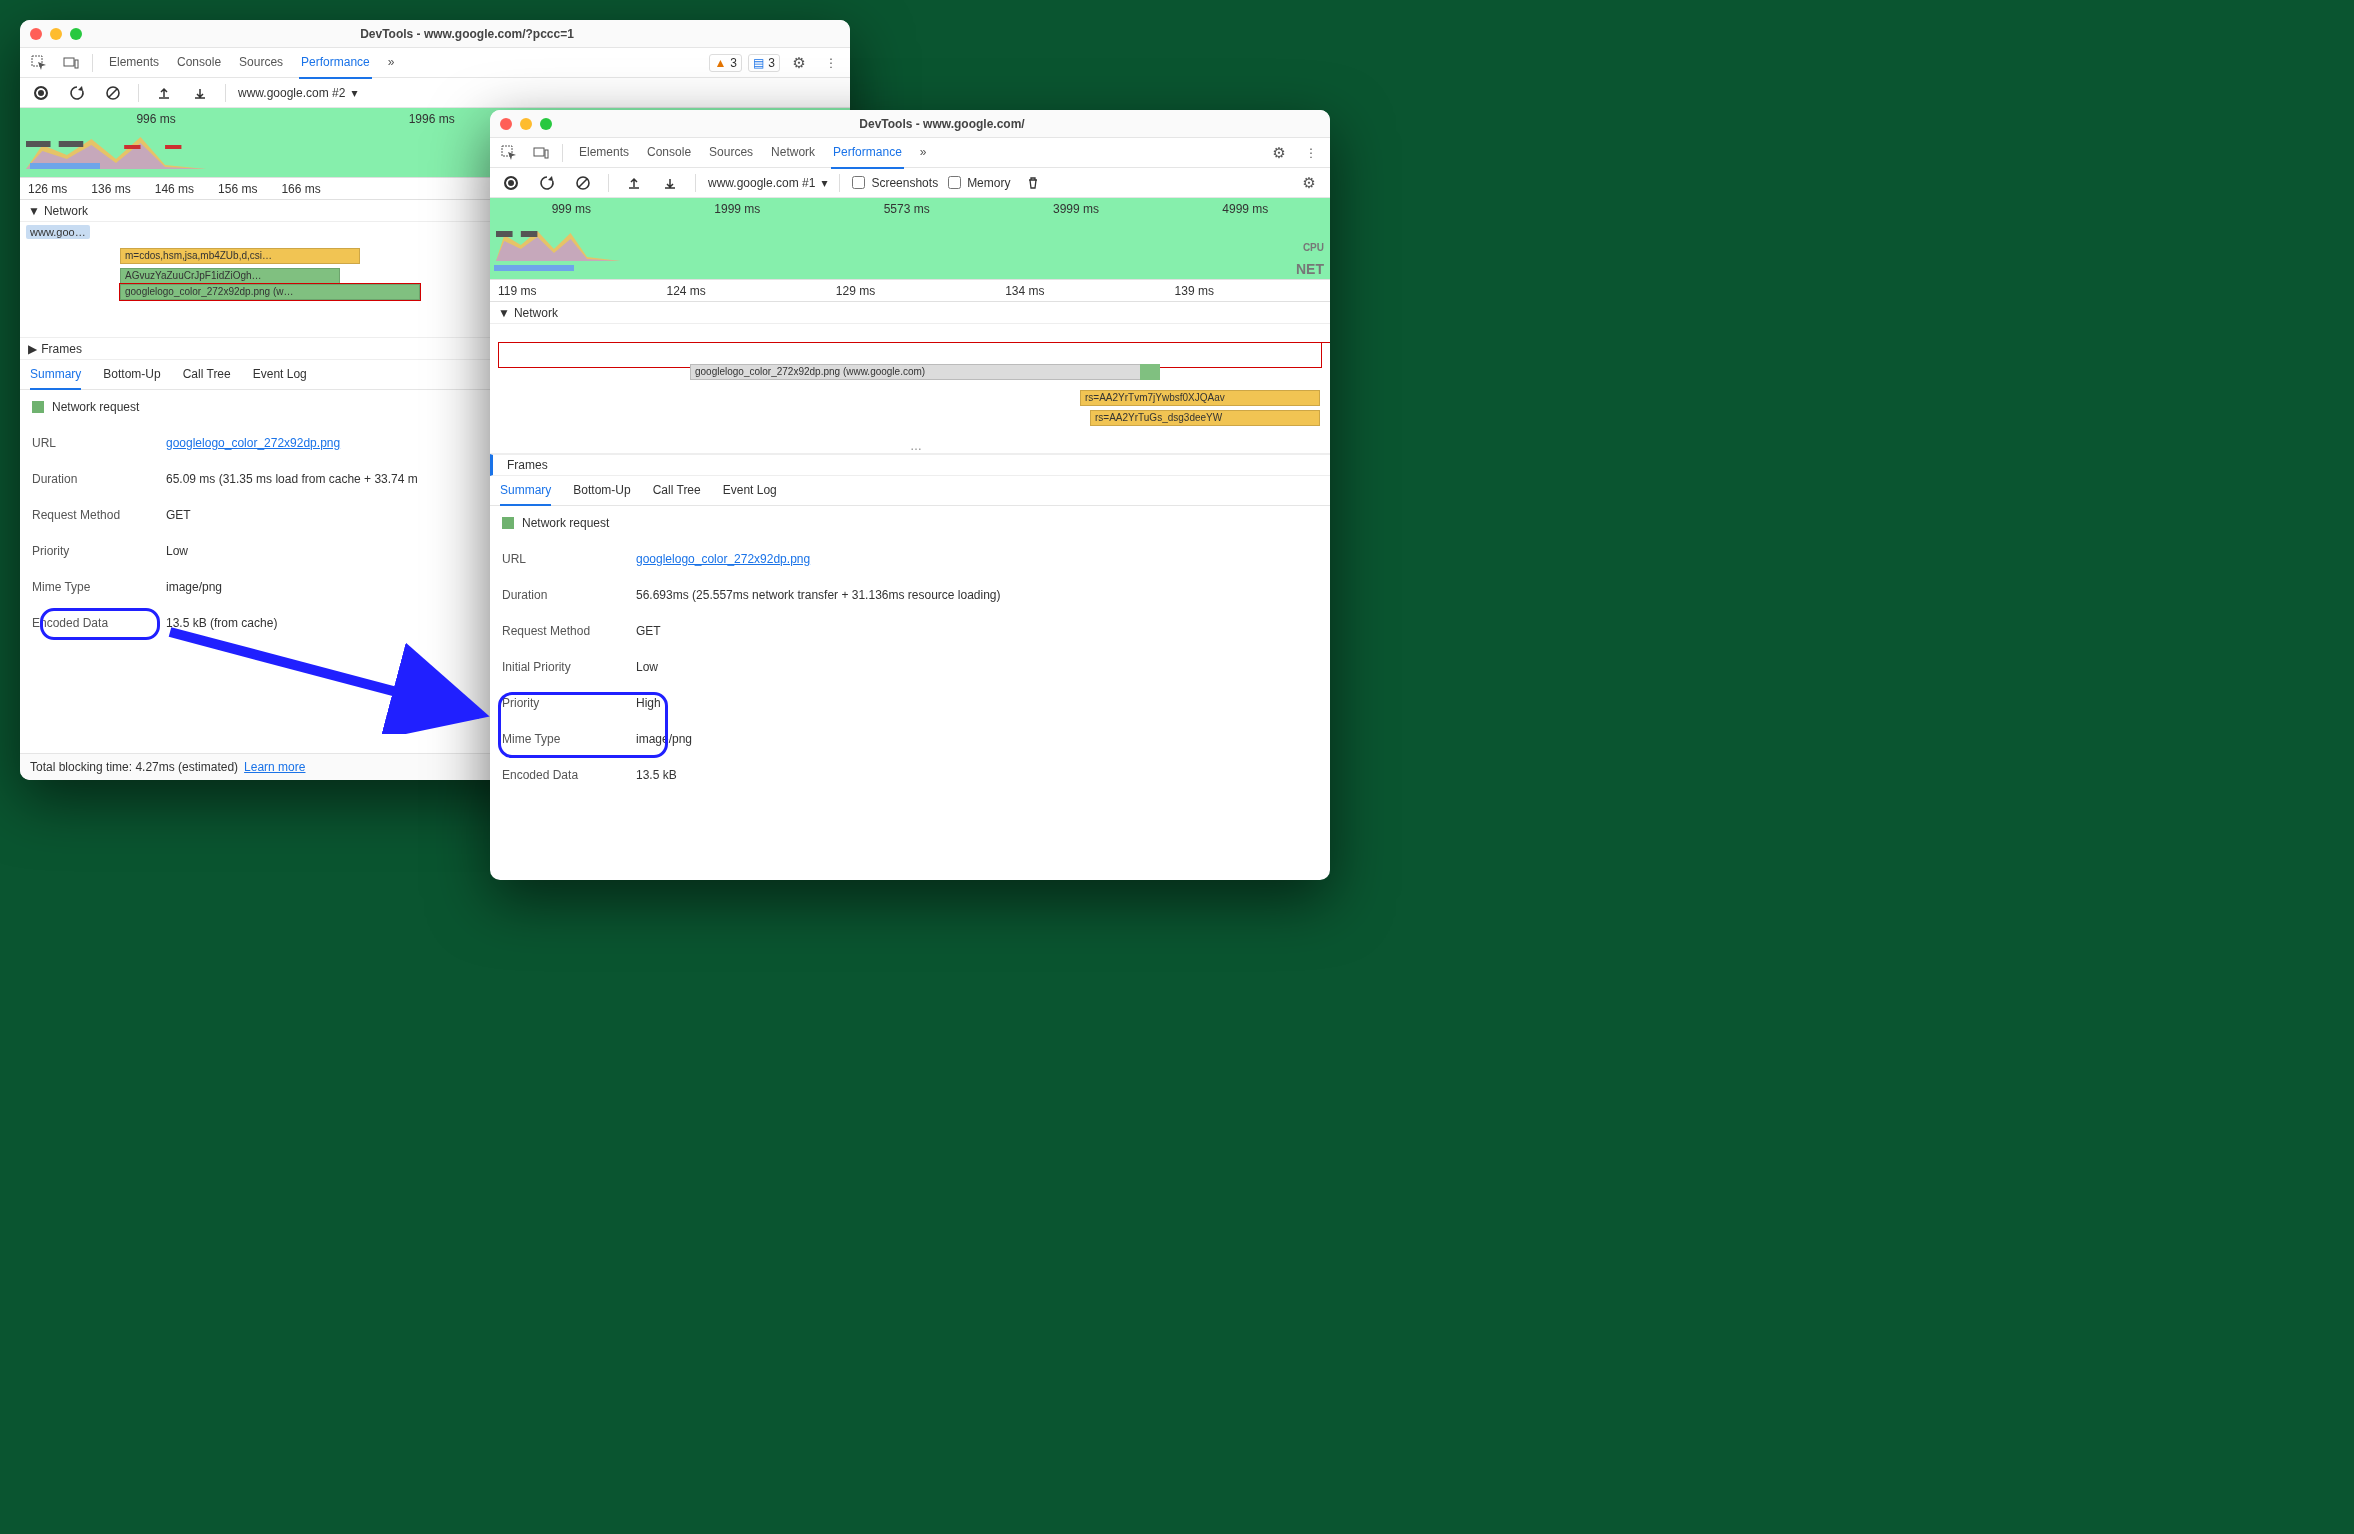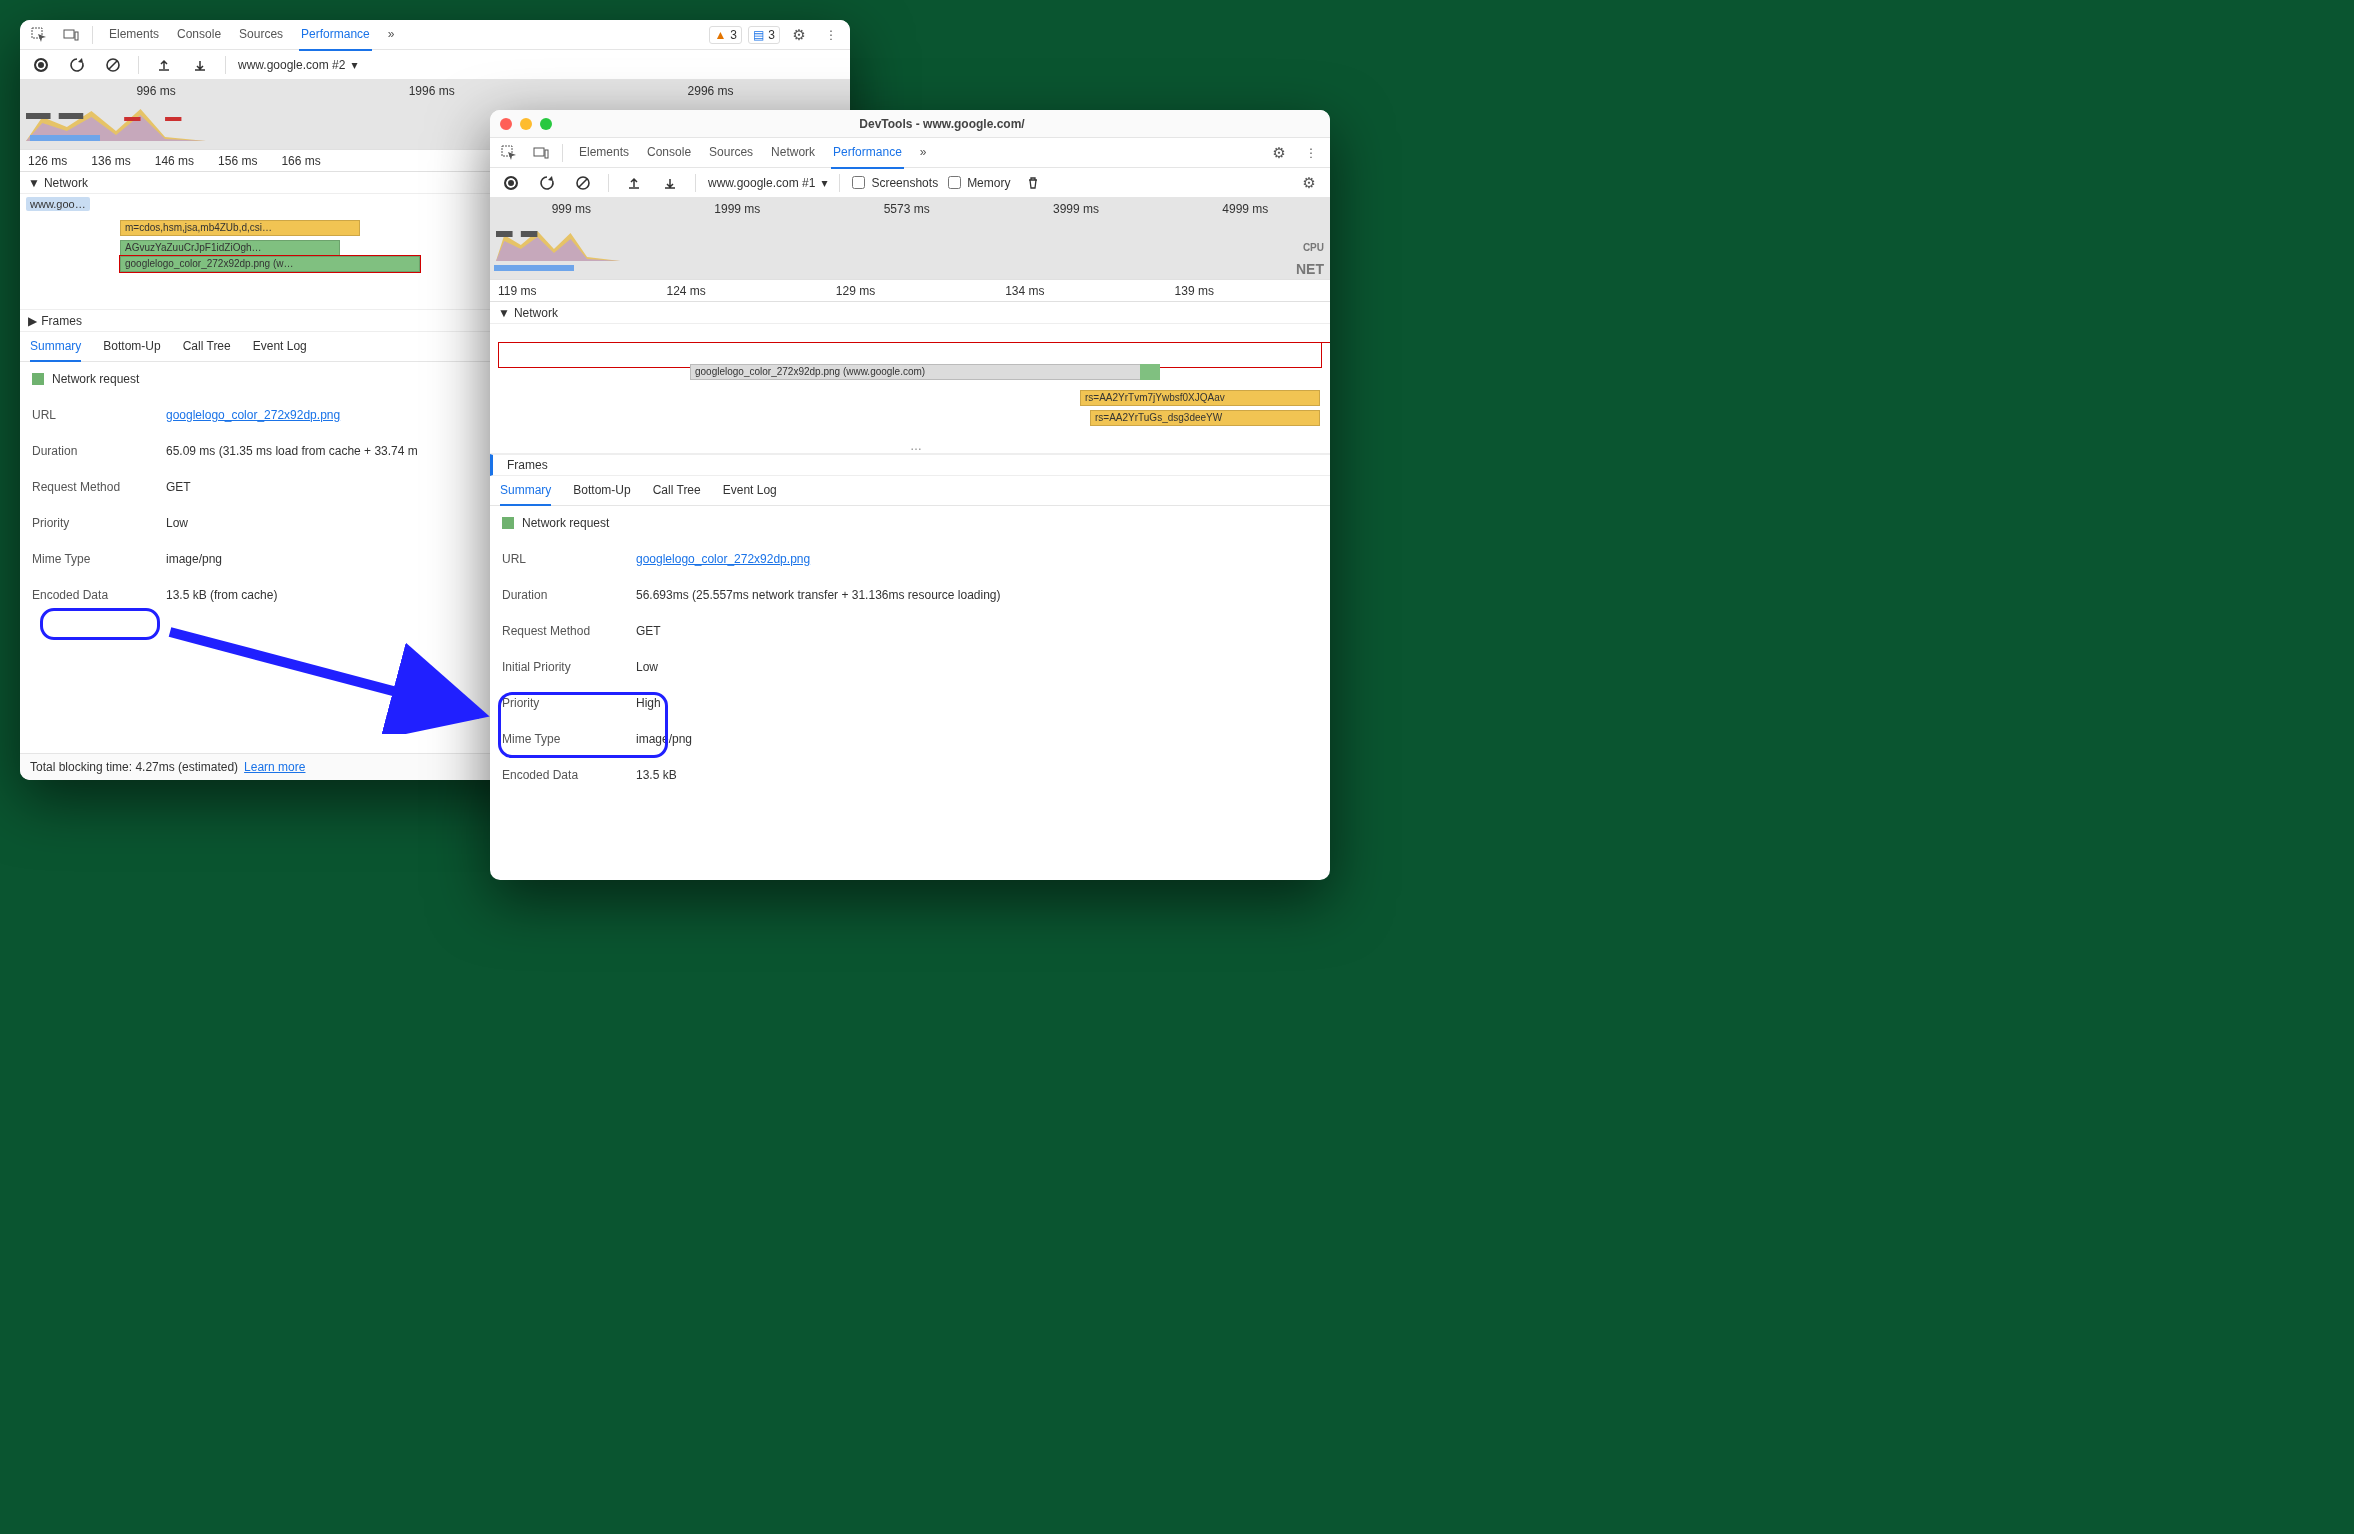--- a/index.html
+++ b/index.html
@@ -15,21 +15,21 @@
   .toolbar{height:30px;border-bottom:1px solid #e5e5e5;display:flex;align-items:center;padding:0 6px;gap:6px;background:#fff;}
   .tb-btn{width:26px;height:24px;display:flex;align-items:center;justify-content:center;color:#555;border-radius:4px;}
   .tb-sep{width:1px;height:18px;background:#ddd;margin:0 2px;}
   .tabs{display:flex;gap:14px;padding:0 6px;}
   .tab{padding:8px 2px;color:#555;border-bottom:2px solid transparent;}
   .tab.active{color:#1a73e8;border-bottom:2px solid #1a73e8;}
   .badge{display:flex;align-items:center;gap:4px;border:1px solid #ddd;border-radius:3px;padding:1px 4px;font-size:11px;}
   .tri-warn{color:#e37400;}
   .blue-ico{color:#1a73e8;}
   .perf-tb{height:30px;border-bottom:1px solid #e5e5e5;display:flex;align-items:center;padding:0 8px;gap:10px;}
-  .overview{height:70px;background:#e5e5e5;border-bottom:1px solid #e0e0e0;position:relative;padding-top:4px;}
+  .overview{height:70px;background:#86efac;border-bottom:1px solid #e0e0e0;position:relative;padding-top:4px;}
   .ov-ticks{display:flex;justify-content:space-around;font-size:10px;color:#666;}
   .ov-chart{position:absolute;left:6px;bottom:8px;right:6px;height:34px;}
   .ruler{height:22px;border-bottom:1px solid #e0e0e0;display:flex;align-items:center;font-size:10px;color:#444;padding:0 8px;gap:24px;}
   .section-head{height:22px;border-bottom:1px solid #eee;display:flex;align-items:center;padding:0 8px;font-size:11px;color:#444;gap:4px;}
   .details-tabs{height:30px;border-bottom:1px solid #e5e5e5;display:flex;align-items:center;gap:22px;padding:0 10px;}
   .dtab{padding:7px 0;border-bottom:2px solid transparent;}
   .dtab.active{color:#1a73e8;border-bottom:2px solid #1a73e8;}
   .pane{padding:10px 12px;flex:1;overflow:auto;font-size:12px;color:#333;}
   .kv{display:flex;gap:24px;margin:22px 0;}
   .kv .k{color:#555;min-width:110px;}
@@ -47,20 +47,28 @@
   .chk input{width:13px;height:13px;}
   .gear{font-size:15px;color:#555;}
   .select-pill{background:#c8dcf2;border-radius:2px;padding:1px 4px;font-size:11px;}
   svg{display:block;}
   .ov-bluebar{position:absolute;left:4px;bottom:0;height:6px;background:#6ea5ea;}
 </style>
 </head>
 <body>
 
 <div class="window" style="left:20px;top:20px;width:830px;height:760px;">
+  <div class="titlebar">
+    <div class="traffic">
+      <span class="dot red"></span>
+      <span class="dot yel"></span>
+      <span class="dot grn"></span>
+    </div>
+    <div class="wintitle">DevTools - www.google.com/?pccc=1</div>
+  </div>
 
   <div class="toolbar">
     <span class="tb-btn">
       <svg width="16" height="16" viewBox="0 0 16 16">
           <rect x="1" y="1" width="10" height="10" fill="none" stroke="#555" stroke-dasharray="2 1"></rect>
           <path d="M7 7 L15 10 L11 11 L10 15Z" fill="#555"></path>
         </svg>
     </span>
     <span class="tb-btn">
       <svg width="16" height="14" viewBox="0 0 16 14">

